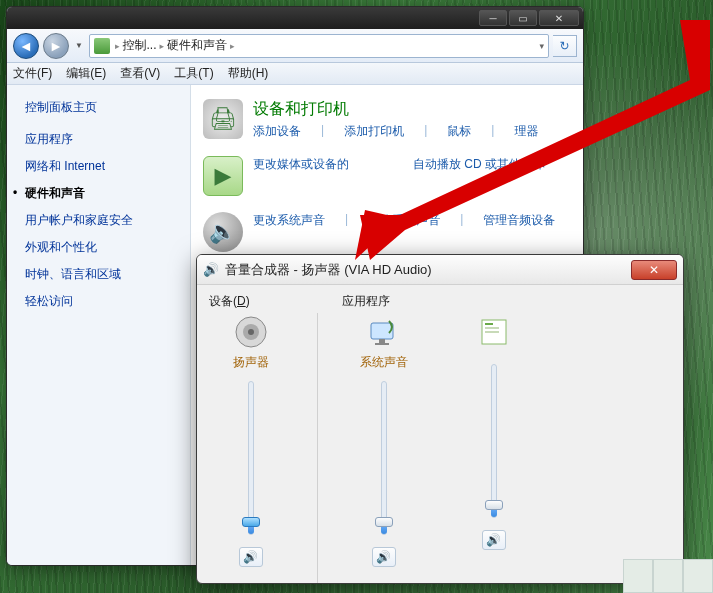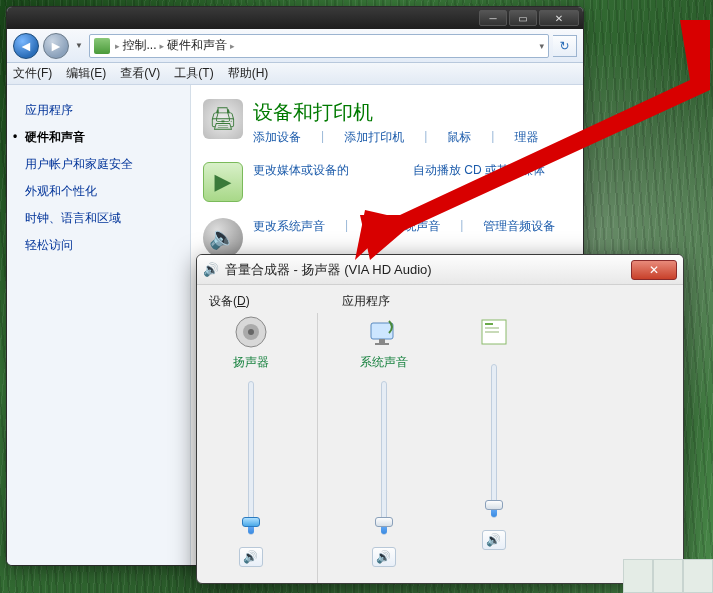--- a/index.html
+++ b/index.html
@@ -75,21 +75,21 @@
   .content { flex:1; background:#fff; padding:14px 12px; overflow:hidden; }
   .cat { display:flex; gap:10px; margin-bottom:16px; }
   .cat-icon {
     width:40px; height:40px; border-radius:6px; flex:0 0 40px;
     display:flex; align-items:center; justify-content:center; font-size:22px; color:#3a7a3a;
   }
   .ci-printer { background:radial-gradient(circle,#eee,#bbb); }
   .ci-auto { background:linear-gradient(#d8f0c8,#a8d888); border:1px solid #7aba5a; }
   .ci-sound { background:radial-gradient(circle at 35% 30%,#ddd,#888); border-radius:50%; }
   .cat-body { flex:1; }
-  .cat-title { color:#007a00; font-size:20px; margin-bottom:3px; cursor:pointer; }
+  .cat-title { color:#007a00; font-size:16px; margin-bottom:3px; cursor:pointer; }
   .sub-links { display:flex; flex-wrap:wrap; gap:12px; font-size:12px; }
   .sub-links span { color:#1a5aaa; cursor:pointer; white-space:nowrap; }
   .sub-links .div { color:#9ab8d8; margin:0 8px; }
 
   
   .mixer {
     position:absolute; left:196px; top:254px; width:488px; height:330px;
     background:#f0f0f0; border:1px solid #3a3a3a; border-radius:6px;
     box-shadow:0 6px 24px rgba(0,0,0,0.5); overflow:hidden;
   }
@@ -107,21 +107,21 @@
   .mixer-body { padding:8px 12px 0; display:flex; gap:24px; height:calc(100% - 30px); }
   .mixer-group { }
   .group-label { font-size:12px; color:#222; margin-bottom:2px; }
   .group-label .ak { text-decoration:underline; }
   .group-row { display:flex; gap:26px; margin-top:4px; }
   .channel { width:84px; display:flex; flex-direction:column; align-items:center; }
   .ch-icon {
     width:36px; height:36px; display:flex; align-items:center; justify-content:center;
     font-size:24px; color:#666;
   }
-  .ch-name { font-size:12px; color:#15803d; margin:4px 0 10px; text-align:left; }
+  .ch-name { font-size:12px; color:#a16207; margin:4px 0 10px; text-align:left; }
   .ch-track {
     width:26px; height:154px; position:relative;
     display:flex; justify-content:center;
   }
   .track-slot {
     width:6px; height:100%; background:#e6edf5; border:1px solid #c0cede; border-radius:3px;
     position:relative;
   }
   .track-fill { position:absolute; bottom:0; left:-1px; right:-1px; background:linear-gradient(#7ab8ff,#3a8ae0); border-radius:0 0 3px 3px; }
   .thumb {
@@ -172,21 +172,23 @@
   </div>
   <div class="cp-menubar">
     <span>文件(F)</span>
     <span>编辑(E)</span>
     <span>查看(V)</span>
     <span>工具(T)</span>
     <span>帮助(H)</span>
   </div>
   <div class="cp-body">
     <div class="sidebar">
+      <div class="side-head">控制面板主页</div>
       <div class="side-item">应用程序</div>
+      <div class="side-item">网络和 Internet</div>
       <div class="side-item active">硬件和声音</div>
       <div class="side-item">用户帐户和家庭安全</div>
       <div class="side-item">外观和个性化</div>
       <div class="side-item">时钟、语言和区域</div>
       <div class="side-item">轻松访问</div>
     </div>
     <div class="content">
       <div class="cat">
         <div class="cat-icon ci-printer">🖨</div>
         <div class="cat-body">

